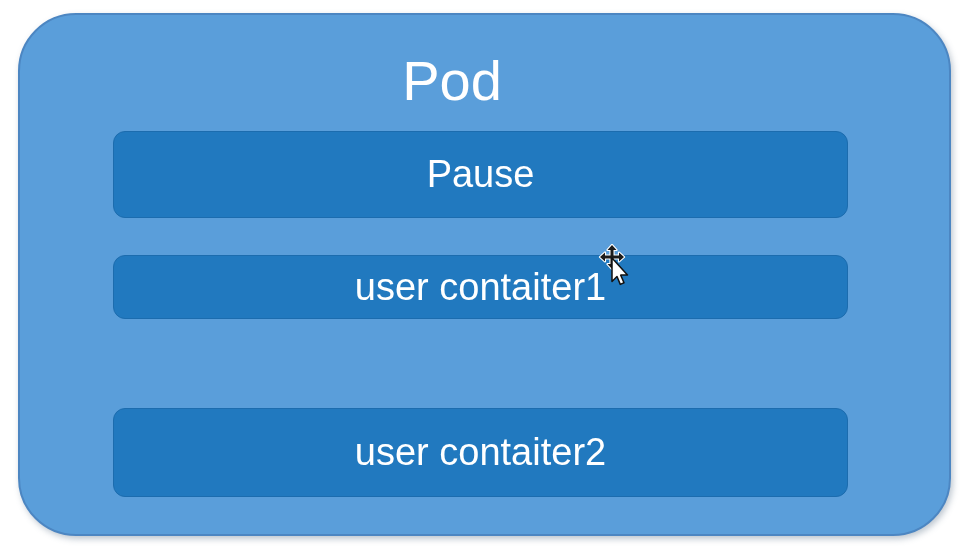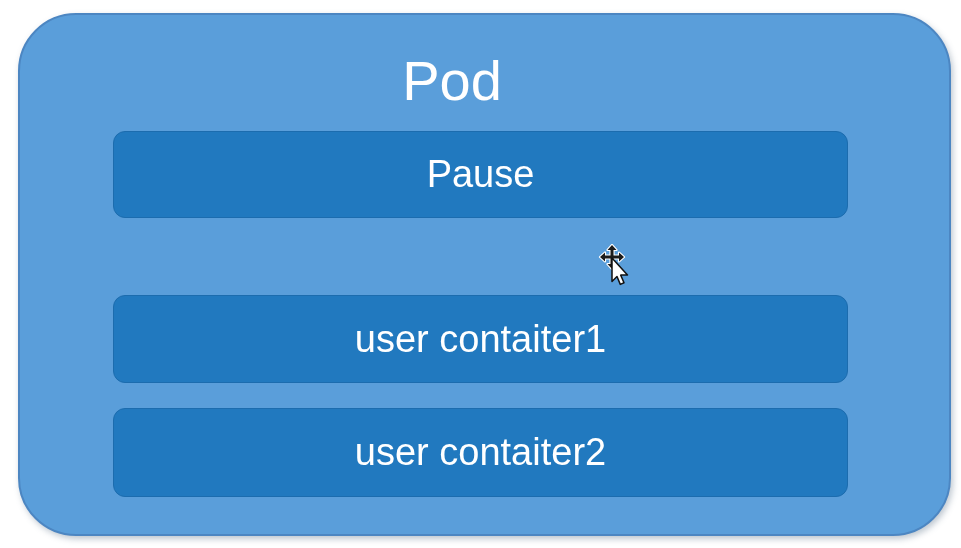--- a/index.html
+++ b/index.html
@@ -31,21 +31,21 @@
   .cbox {
     position: absolute;
     left: 113px; width: 735px;
     background: var(--container-fill, #2179bf);
     border: 1px solid var(--container-border, #1c6cae);
     border-radius: 12px;
     box-sizing: border-box;
     display: flex; align-items: center; justify-content: center;
   }
   .cbox-1 { top: 131px; height: 87px; }
-  .cbox-2 { top: 255px; height: 88px; margin-top: 40px; }
+  .cbox-2 { top: 255px; height: 64px; }
   .cbox-3 { top: 408px; height: 89px; }
   .cbox .label {
     color: var(--text-color, #ffffff);
     font-size: 38px;
     white-space: nowrap;
   }
   .cursor {
     position: absolute;
     left: 596px; top: 244px;
     width: 40px; height: 48px;

